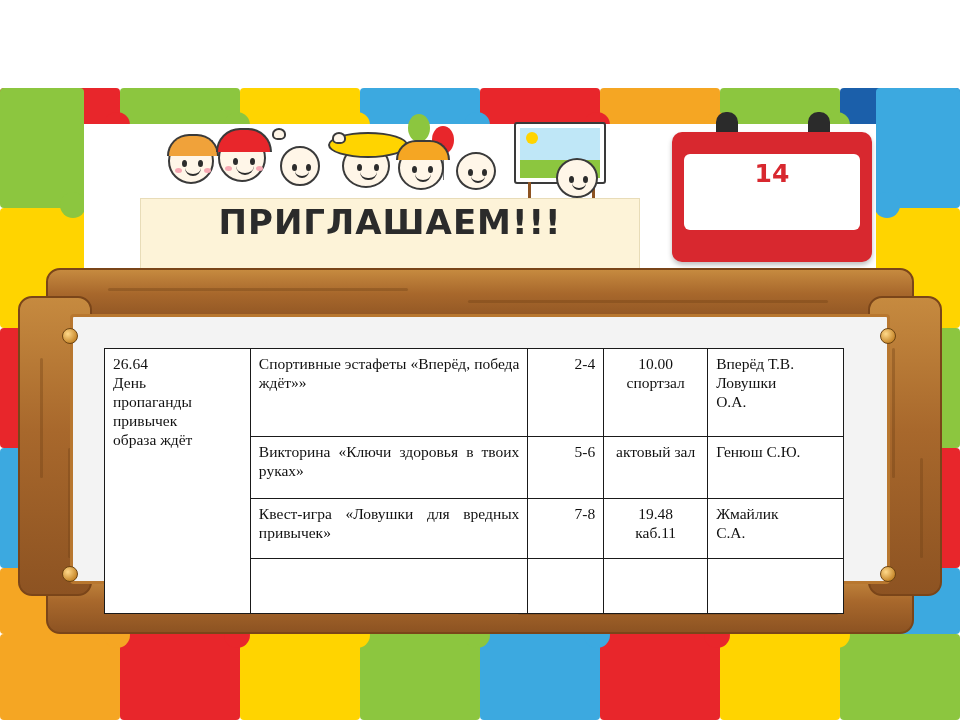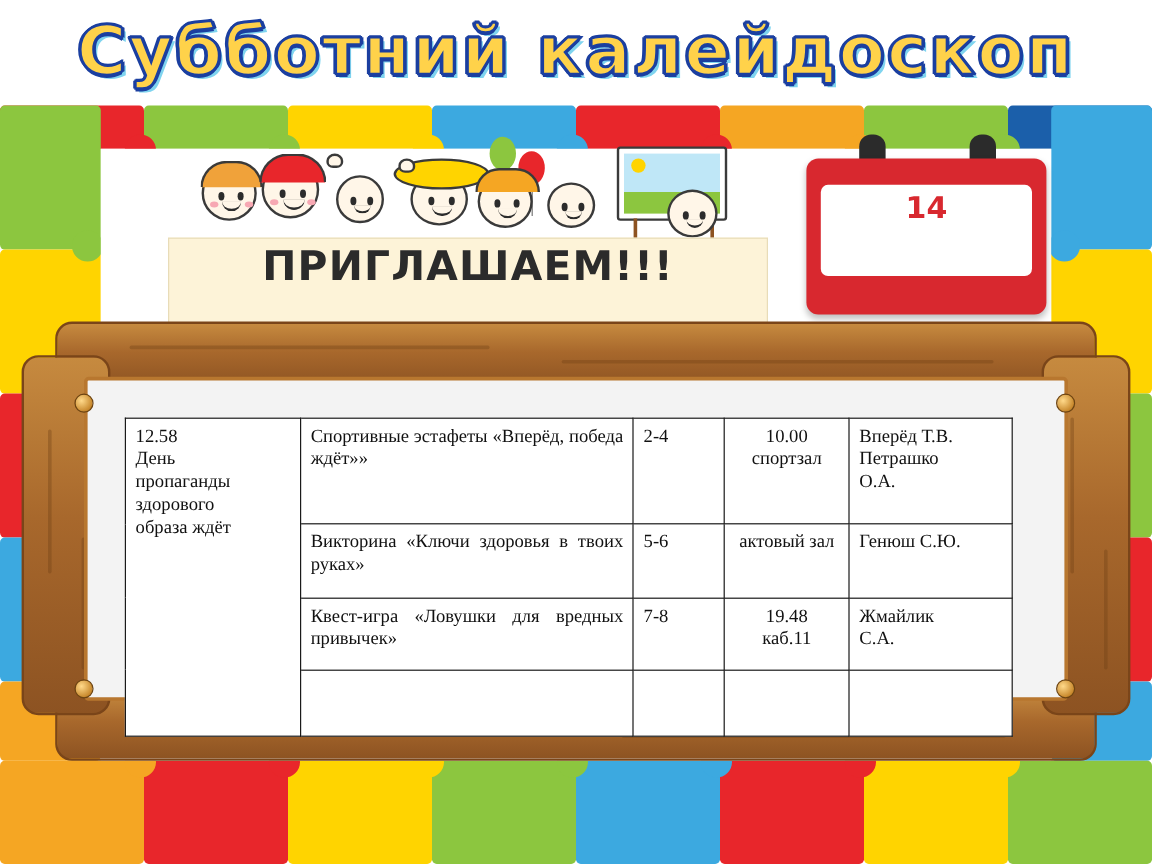--- a/index.html
+++ b/index.html
@@ -228,21 +228,21 @@
     color: #111;
   }
   .sched td {
     border: 1px solid #1a1a1a;
     vertical-align: top;
     padding: 6px 8px 4px 8px;
     line-height: 1.22;
   }
   .col-date  { width: 146px; }
   .col-event { width: 278px; text-align: justify; text-justify: inter-word; }
-  .col-class { width: 76px;  }
+  .col-class { width: 76px; text-align: right;  }
   .col-time  { width: 104px; text-align: center; }
   .col-resp  { width: 136px; }
   .rowpad-a { height: 86px; }
   .rowpad-b { height: 60px; }
   .rowpad-c { height: 58px; }
   .rowpad-d { height: 54px; }
 </style>
 </head>
 <body>
 
@@ -303,23 +303,20 @@
     <div class="knob" style="left:224px;top:-12px;width:26px;height:26px;background:#e8262b;"></div>
     <div class="knob" style="left:344px;top:-12px;width:26px;height:26px;background:#ffd400;"></div>
     <div class="knob" style="left:464px;top:-12px;width:26px;height:26px;background:#8cc63f;"></div>
     <div class="knob" style="left:584px;top:-12px;width:26px;height:26px;background:#3ca9e0;"></div>
     <div class="knob" style="left:704px;top:-12px;width:26px;height:26px;background:#e8262b;"></div>
     <div class="knob" style="left:824px;top:-12px;width:26px;height:26px;background:#ffd400;"></div>
   </div>
 
   <div class="page-white"></div>
 
-  <div class="title-wrap">
-    <span class="title">Субботний калейдоскоп</span>
-  </div>
 
   <div class="invite">
 
     <div class="kids">
 
       <div class="balloon" style="left:252px; top:-4px; background:#8cc63f;"></div>
       <div class="balloon-str" style="left:263px; top:24px;"></div>
       <div class="balloon" style="left:276px; top:8px; background:#e8262b;"></div>
       <div class="balloon-str" style="left:287px; top:36px;"></div>
 
@@ -422,35 +419,35 @@
     <div class="screw" style="left:44px;  top:60px;"></div>
     <div class="screw" style="left:44px;  top:298px;"></div>
     <div class="screw" style="left:862px; top:60px;"></div>
     <div class="screw" style="left:862px; top:298px;"></div>
   </div>
 
   <table class="sched">
     <tbody>
       <tr class="rowpad-a">
         <td class="col-date" rowspan="4">
-          <div>12.58</div>
+          <div>26.64</div>
           <div>День</div>
           <div>пропаганды</div>
-          <div>здорового</div>
+          <div>привычек</div>
           <div>образа ждёт</div>
         </td>
         <td class="col-event">Спортивные эстафеты «Вперёд, победа ждёт»»</td>
         <td class="col-class">2-4</td>
         <td class="col-time">
           <div>10.00</div>
           <div>спортзал</div>
         </td>
         <td class="col-resp">
           <div>Вперёд Т.В.</div>
-          <div>Петрашко</div>
+          <div>Ловушки</div>
           <div>О.А.</div>
         </td>
       </tr>
 
       <tr class="rowpad-b">
         <td class="col-event">Викторина «Ключи здоровья в твоих руках»</td>
         <td class="col-class">5-6</td>
         <td class="col-time">
           <div>актовый зал</div>
         </td>

